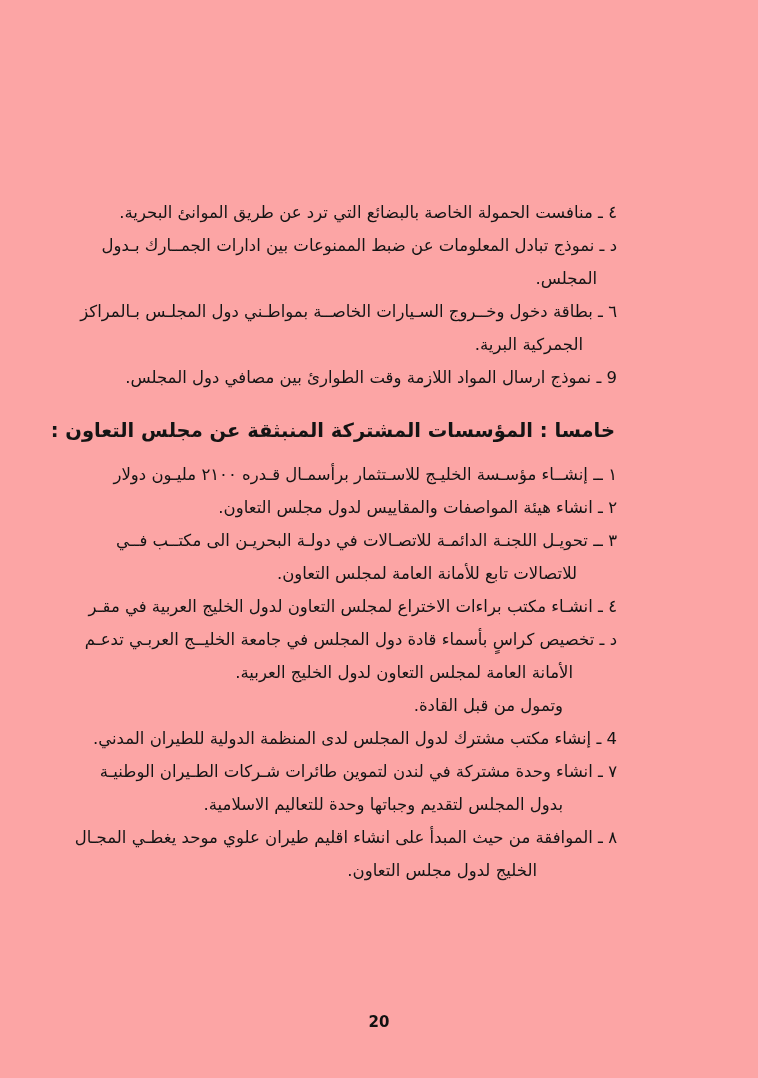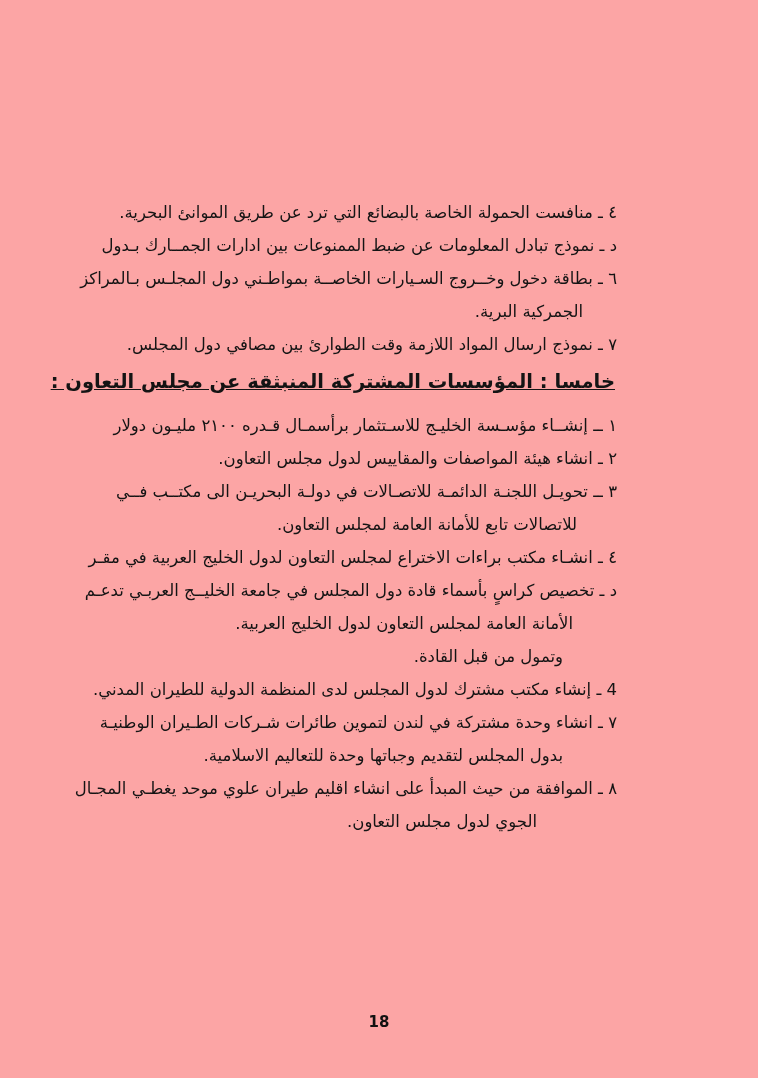--- a/index.html
+++ b/index.html
@@ -34,23 +34,22 @@
     letter-spacing: 0px;
   }
   .heading {
     direction: rtl;
     text-align: right;
     white-space: nowrap;
     font-size: 19.5px;
     font-weight: bold;
     line-height: 30px;
     height: 30px;
-    margin: 6px 2px 12px 0;
+    margin: 22px 2px 12px 0;
     padding: 0;
-    text-decoration: underline;
   }
   
   .ind-20 { padding-right: 20px; }
   .ind-34 { padding-right: 34px; }
   .ind-14 { padding-right: 14px; }
   .ind-40 { padding-right: 40px; }
   .ind-44 { padding-right: 44px; }
   .ind-54 { padding-right: 54px; }
   .ind-80 { padding-right: 80px; }
   .pagenum {
@@ -66,36 +65,37 @@
   }
 </style>
 </head>
 <body>
 
 <div class="sheet">
   <main class="text-block">
 
     <div class="line">٤ ـ منافست الحمولة الخاصة بالبضائع التي ترد عن طريق الموانئ البحرية.</div>
     <div class="line">د ـ نموذج تبادل المعلومات عن ضبط الممنوعات بين ادارات الجمــارك بـدول</div>
+    <div class="line ind-20">المجلس.</div>
     <div class="line">٦ ـ بطاقة دخول وخــروج السـيارات الخاصــة بمواطـني دول المجلـس بـالمراكز</div>
     <div class="line ind-34">الجمركية البرية.</div>
-    <div class="line">٧ ـ نموذج ارسال المواد اللازمة وقت الطوارئ بين مصافي دول المجلس.</div>
+    <div class="line">9 ـ نموذج ارسال المواد اللازمة وقت الطوارئ بين مصافي دول المجلس.</div>
 
     <h2 class="heading">خامسا : المؤسسات المشتركة المنبثقة عن مجلس التعاون :</h2>
 
     <div class="line">١ ــ إنشــاء مؤسـسة الخليـج للاسـتثمار برأسمـال قـدره ٢١٠٠ مليـون دولار</div>
     <div class="line">٢ ـ انشاء هيئة المواصفات والمقاييس لدول مجلس التعاون.</div>
     <div class="line">٣ ــ تحويـل اللجنـة الدائمـة للاتصـالات في دولـة البحريـن الى مكتــب فــي</div>
     <div class="line ind-40">للاتصالات تابع للأمانة العامة لمجلس التعاون.</div>
     <div class="line">٤ ـ انشـاء مكتب براءات الاختراع لمجلس التعاون لدول الخليج العربية في مقـر</div>
     <div class="line">د ـ تخصيص كراسٍ بأسماء قادة دول المجلس في جامعة الخليــج العربـي تدعـم</div>
     <div class="line ind-44">الأمانة العامة لمجلس التعاون لدول الخليج العربية.</div>
     <div class="line ind-54">وتمول من قبل القادة.</div>
     <div class="line">4 ـ إنشاء مكتب مشترك لدول المجلس لدى المنظمة الدولية للطيران المدني.</div>
     <div class="line">٧ ـ انشاء وحدة مشتركة في لندن لتموين طائرات شـركات الطـيران الوطنيـة</div>
     <div class="line ind-54">بدول المجلس لتقديم وجباتها وحدة للتعاليم الاسلامية.</div>
     <div class="line">٨ ـ الموافقة من حيث المبدأ على انشاء اقليم طيران علوي موحد يغطـي المجـال</div>
-    <div class="line ind-80">الجوي لدول مجلس التعاون.</div>
+    <div class="line ind-80">الخليج لدول مجلس التعاون.</div>
 
   </main>
 
-  <div class="pagenum">18</div>
+  <div class="pagenum">20</div>
 </div>
 
 </body></html>

